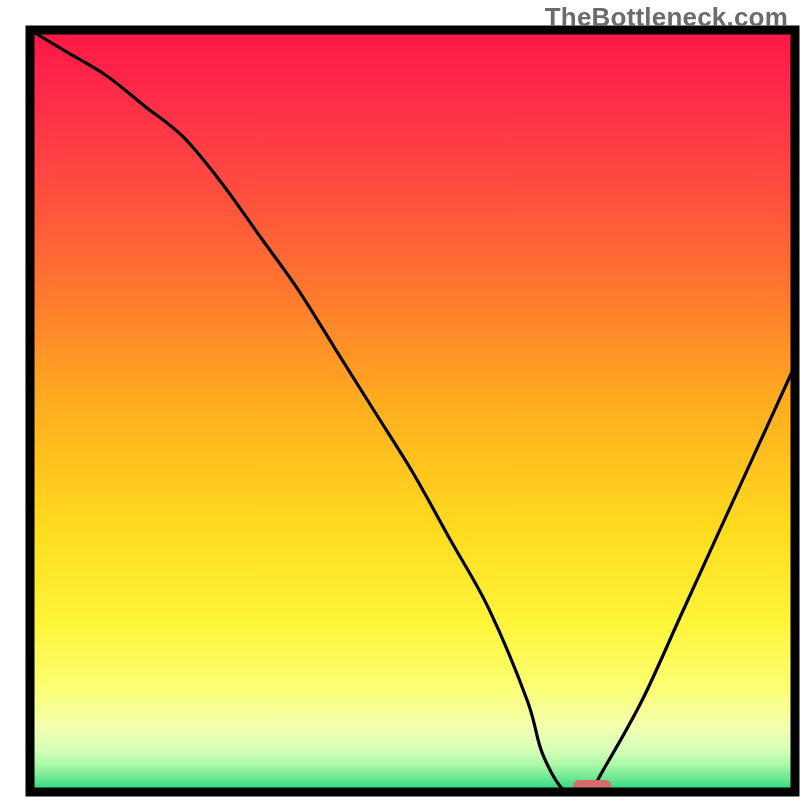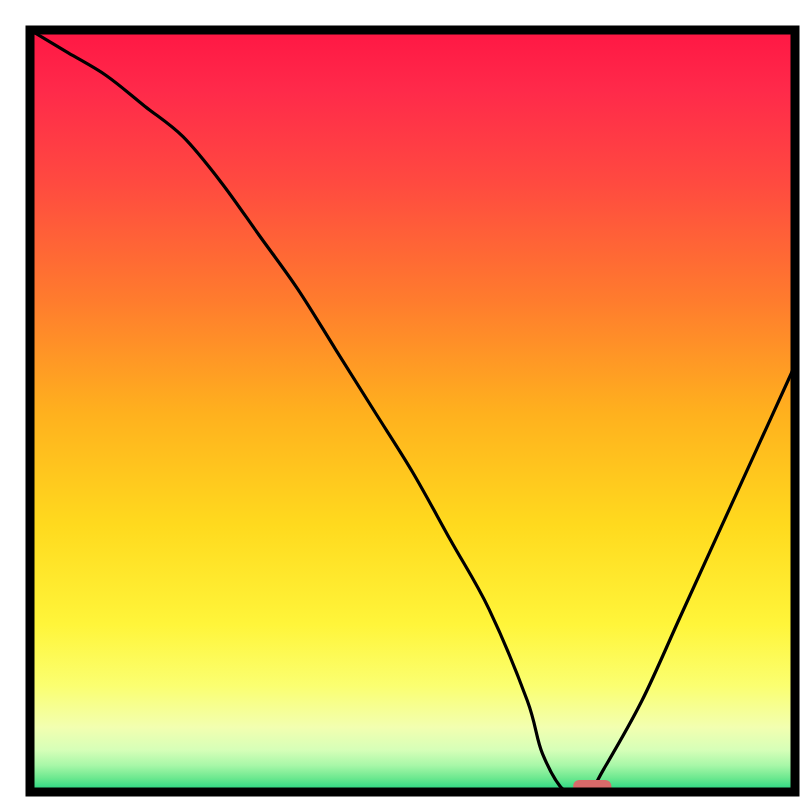--- a/index.html
+++ b/index.html
@@ -29,20 +29,21 @@
     letter-spacing: 0.2px;
   }
   svg {
     display: block;
   }
 </style>
 </head>
 <body>
 
 <div class="frame">
+  <div class="watermark">TheBottleneck.com</div>
 
   <svg id="chart-svg" width="800" height="800" viewBox="0 0 800 800">
     <defs>
       <linearGradient id="bg-grad" x1="0" y1="0" x2="0" y2="1">
           <stop offset="0.00%" stop-color="#ff1744"></stop>
           <stop offset="8.00%" stop-color="#ff2a4a"></stop>
           <stop offset="20.00%" stop-color="#ff4a40"></stop>
           <stop offset="35.00%" stop-color="#ff7a2e"></stop>
           <stop offset="50.00%" stop-color="#ffb01e"></stop>
           <stop offset="65.00%" stop-color="#ffda1e"></stop>

